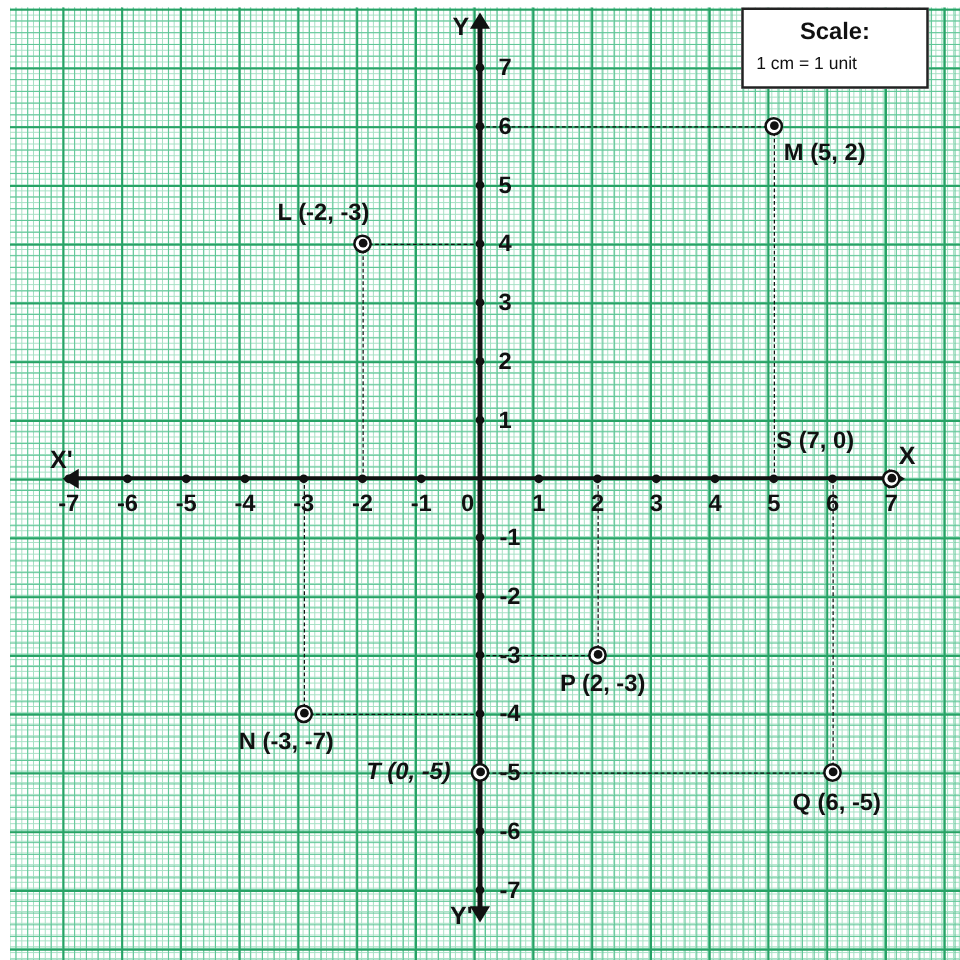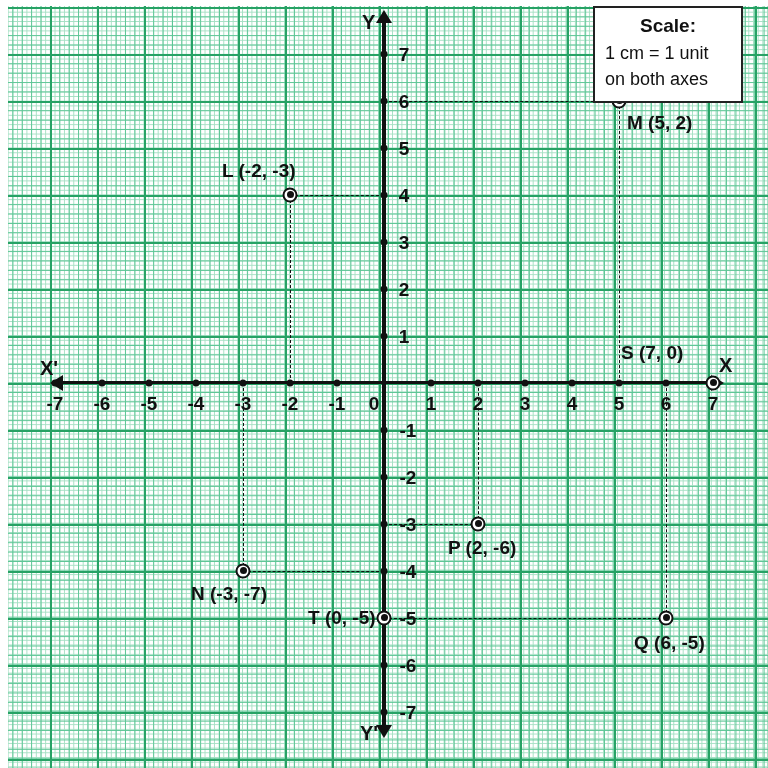--- a/index.html
+++ b/index.html
@@ -199,21 +199,21 @@
   }
   #scale-title {
     font-size: 19px;
     font-weight: bold;
     color: #111111;
     text-align: center;
     line-height: 1.15;
     margin-bottom: 3px;
   }
   .scale-line {
-    font-size: 18px;
+    font-size: 14px;
     color: #111111;
     line-height: 1.45;
     text-align: left;
   }
 
   
   #watermark {
     position: absolute;
     left: 72px;
     top: 693px;
@@ -320,30 +320,29 @@
         <div class="guide guide-v" style="left: 666px; top: 382.8px; height: 235px;"></div>
       </div>
     <div id="points-layer">
         <div class="point-marker" style="left: 619px; top: 100.8px;"></div>
         <span class="point-label" style="left: 627px; top: 112.8px;">M (5, 2)</span>
         <div class="point-marker" style="left: 290px; top: 194.8px;"></div>
         <span class="point-label" style="left: 222px; top: 160.8px;">L (-2, -3)</span>
         <div class="point-marker" style="left: 713px; top: 382.8px;"></div>
         <span class="point-label" style="left: 621px; top: 343px;">S (7, 0)</span>
         <div class="point-marker" style="left: 478px; top: 523.8px;"></div>
-        <span class="point-label" style="left: 448px; top: 537.8px;">P (2, -6)</span>
+        <span class="point-label" style="left: 448px; top: 537.8px;">P (2, -3)</span>
         <div class="point-marker" style="left: 243px; top: 570.8px;"></div>
         <span class="point-label" style="left: 191px; top: 583.8px;">N (-3, -7)</span>
         <div class="point-marker" style="left: 384px; top: 617.8px;"></div>
-        <span class="point-label" style="left: 308px; top: 607.8px;">T (0, -5)</span>
+        <span class="point-label" style="left: 293px; top: 607.8px; font-style: italic;">T (0, -5)</span>
         <div class="point-marker" style="left: 666px; top: 617.8px;"></div>
         <span class="point-label" style="left: 634px; top: 632.8px;">Q (6, -5)</span>
       </div>
   </div>
 
   <div id="scale-box">
     <div id="scale-title">Scale:</div>
     <div class="scale-line">1 cm = 1 unit</div>
-    <div class="scale-line">on both axes</div>
   </div>
 
 
 </div>
 
 </body></html>

